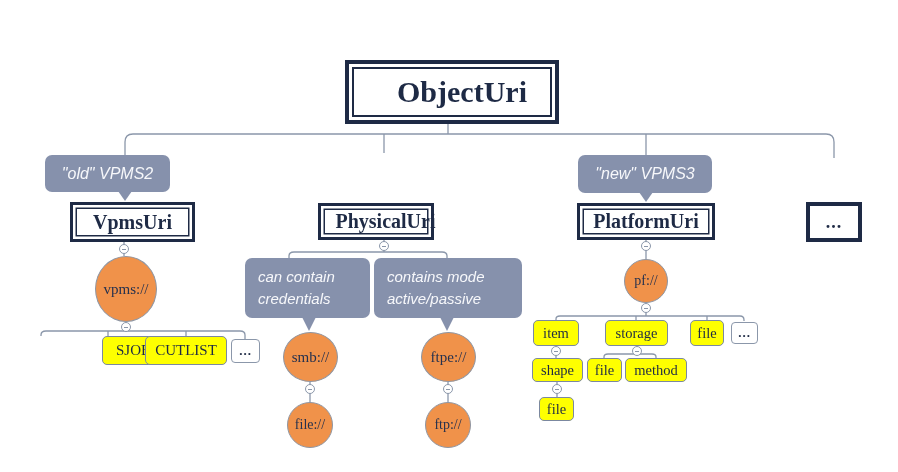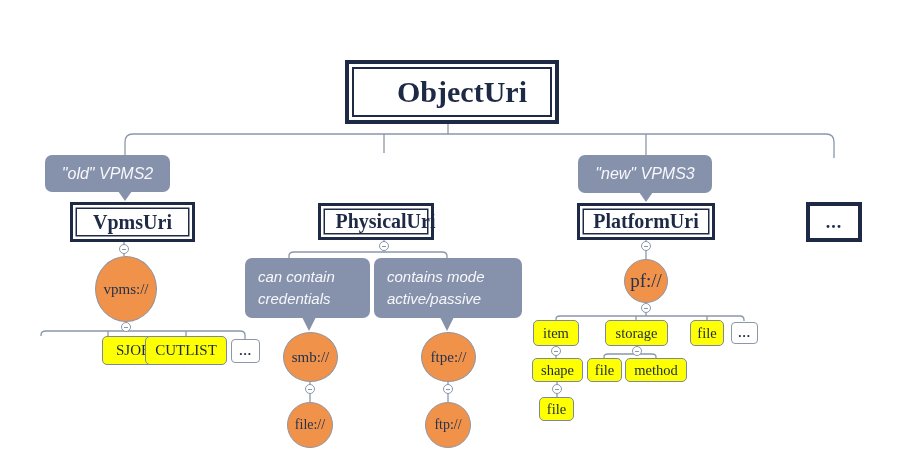--- a/index.html
+++ b/index.html
@@ -26,21 +26,21 @@
                  border-left:7px solid transparent;border-right:7px solid transparent;
                  border-top:10px solid #8691ac;}
   .callout.note{font-size:15px;justify-content:flex-start;padding-left:13px;box-sizing:border-box;
                 line-height:1.45;text-align:left;}
   .callout.note .tail{border-top-width:14px;bottom:-13px;}
 
   .circle{position:absolute;background:#f0924a;border:1.5px solid #8f96a3;border-radius:50%;
           box-sizing:border-box;display:flex;align-items:center;justify-content:center;
           color:#25314e;font-size:15px;}
   .circle.small{font-size:14px;}
-  .circle.tiny{font-size:19px;}
+  .circle.tiny{font-size:14px;}
 
   .ybox{position:absolute;background:#feff00;border:1.5px solid #7b88a0;border-radius:5px;
         box-sizing:border-box;display:flex;align-items:center;justify-content:center;
         color:#1e2a45;font-size:15px;}
   .ybox.sm{font-size:14.5px;}
   .wbox{position:absolute;background:#ffffff;border:1.3px solid #8b97aa;border-radius:4px;
         box-sizing:border-box;display:flex;align-items:center;justify-content:center;
         color:#1e2a45;font-weight:bold;font-size:13px;letter-spacing:1px;}
 
   .toggle{position:absolute;width:10px;height:10px;border-radius:50%;background:#fff;

